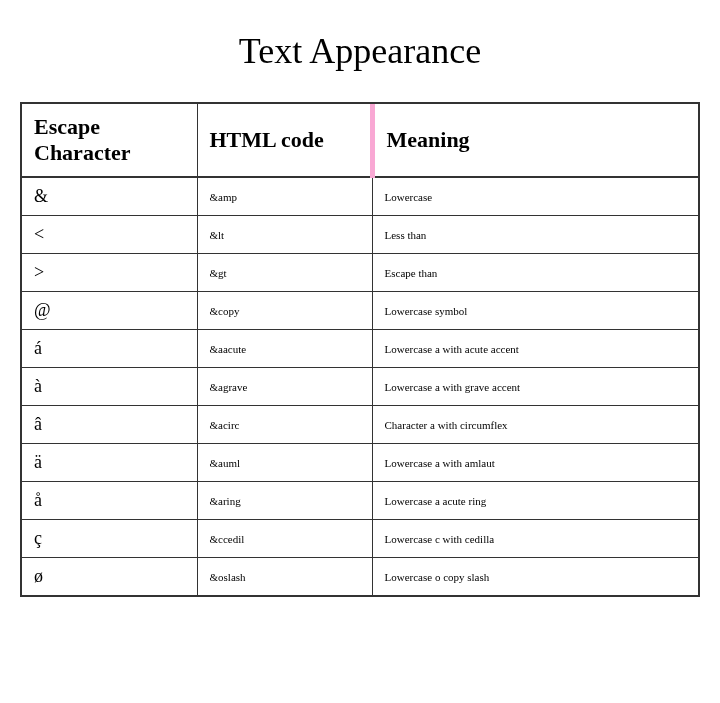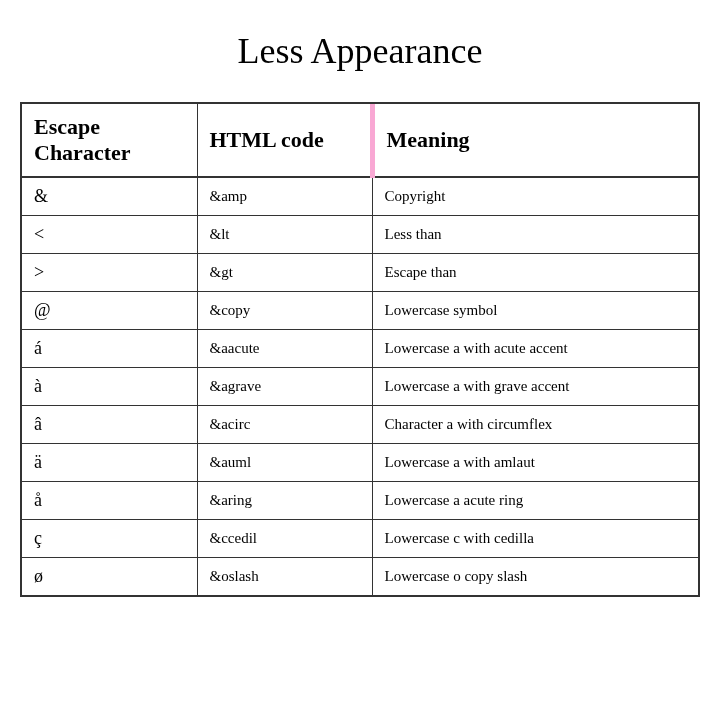--- a/index.html
+++ b/index.html
@@ -61,55 +61,55 @@
     tbody tr {
       border-bottom: 1px solid #333;
     }
 
     tbody tr:last-child {
       border-bottom: none;
     }
 
     tbody td {
       padding: 8px 12px;
-      font-size: 15px;
+      font-size: 11px;
       font-family: Georgia, serif;
       vertical-align: middle;
     }
 
     tbody td:first-child {
       border-right: 1px solid #333;
       width: 175px;
       font-size: 18px;
     }
 
     tbody td:nth-child(2) {
       border-right: 1px solid #333;
       width: 175px;
     }
   </style>
 </head>
 <body>
 
-<h1>Less Appearance</h1>
+<h1>Text Appearance</h1>
 
 <div class="table-container">
   <table>
     <thead>
       <tr>
         <th>Escape Character</th>
         <th>HTML code</th>
         <th>Meaning</th>
       </tr>
     </thead>
     <tbody id="table-body">
     <tr>
           <td>&amp;</td>
           <td>&amp;amp</td>
-          <td>Copyright</td>
+          <td>Lowercase</td>
         </tr>
         <tr>
           <td>&lt;</td>
           <td>&amp;lt</td>
           <td>Less than</td>
         </tr>
         <tr>
           <td>&gt;</td>
           <td>&amp;gt</td>
           <td>Escape than</td>

